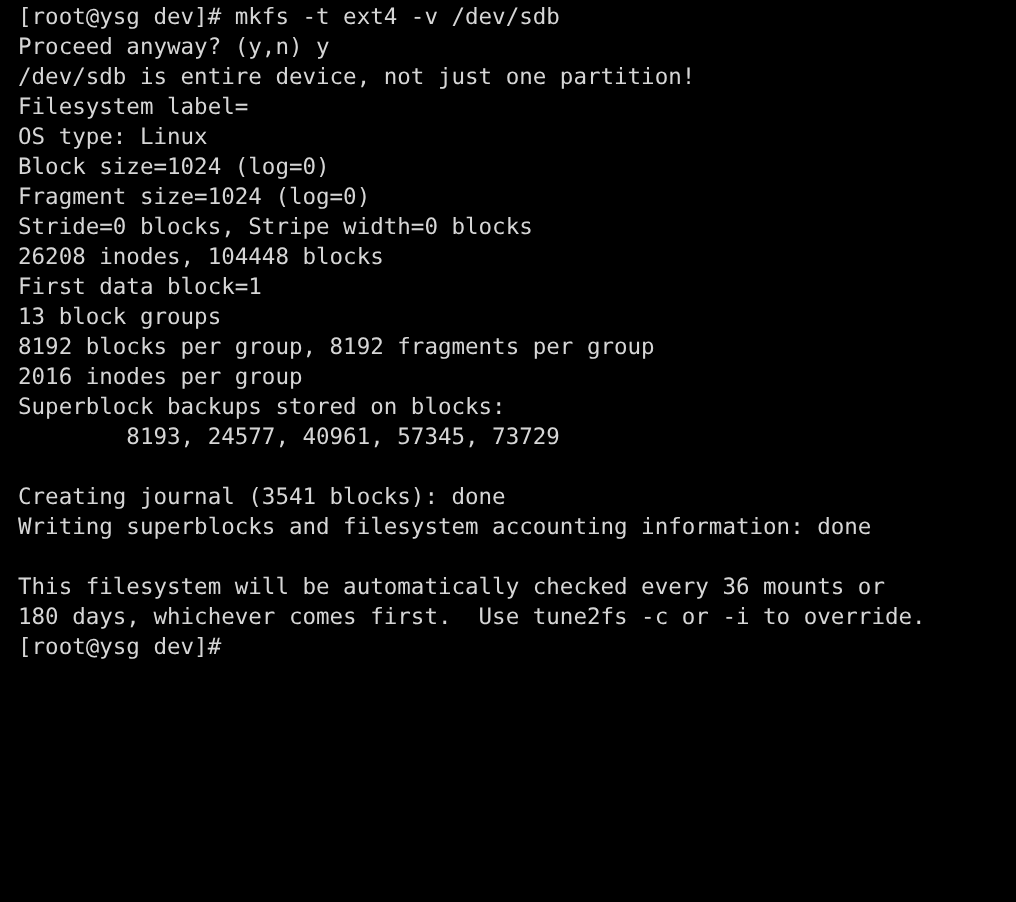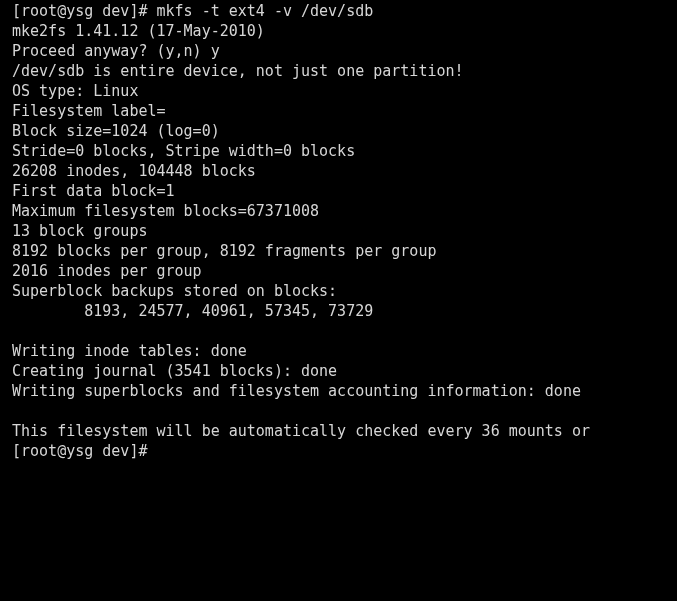--- a/index.html
+++ b/index.html
@@ -44,36 +44,35 @@
     height: 20px;
     overflow: hidden;
   }
 </style>
 </head>
 <body>
 
 <div id="terminal">
 
   <div class="term-line">[root@ysg dev]# mkfs -t ext4 -v /dev/sdb</div>
-  <div class="term-line">mke2fs 1.41.12 (17-May-2010)</div>
   <div class="term-line">Proceed anyway? (y,n) y</div>
   <div class="term-line">/dev/sdb is entire device, not just one partition!</div>
+  <div class="term-line">Filesystem label=</div>
   <div class="term-line">OS type: Linux</div>
-  <div class="term-line">Filesystem label=</div>
   <div class="term-line">Block size=1024 (log=0)</div>
+  <div class="term-line">Fragment size=1024 (log=0)</div>
   <div class="term-line">Stride=0 blocks, Stripe width=0 blocks</div>
   <div class="term-line">26208 inodes, 104448 blocks</div>
   <div class="term-line">First data block=1</div>
-  <div class="term-line">Maximum filesystem blocks=67371008</div>
   <div class="term-line">13 block groups</div>
   <div class="term-line">8192 blocks per group, 8192 fragments per group</div>
   <div class="term-line">2016 inodes per group</div>
   <div class="term-line">Superblock backups stored on blocks:</div>
   <div class="term-line">        8193, 24577, 40961, 57345, 73729</div>
   <div class="term-line blank"></div>
-  <div class="term-line">Writing inode tables: done</div>
   <div class="term-line">Creating journal (3541 blocks): done</div>
   <div class="term-line">Writing superblocks and filesystem accounting information: done</div>
   <div class="term-line blank"></div>
   <div class="term-line">This filesystem will be automatically checked every 36 mounts or</div>
+  <div class="term-line">180 days, whichever comes first.  Use tune2fs -c or -i to override.</div>
   <div class="term-line partial">[root@ysg dev]#</div>
 
 </div>
 
 </body></html>

